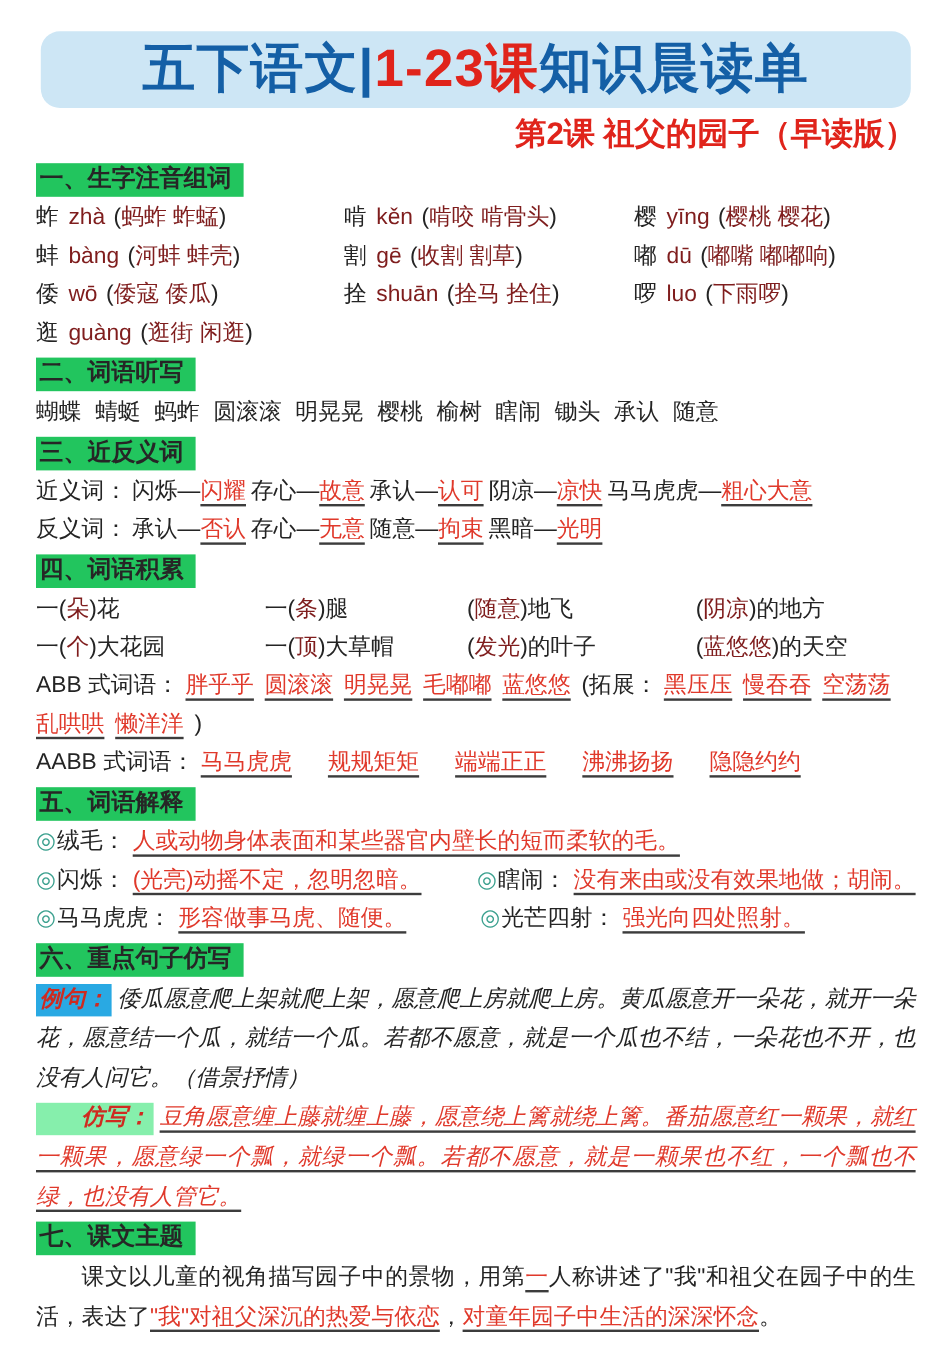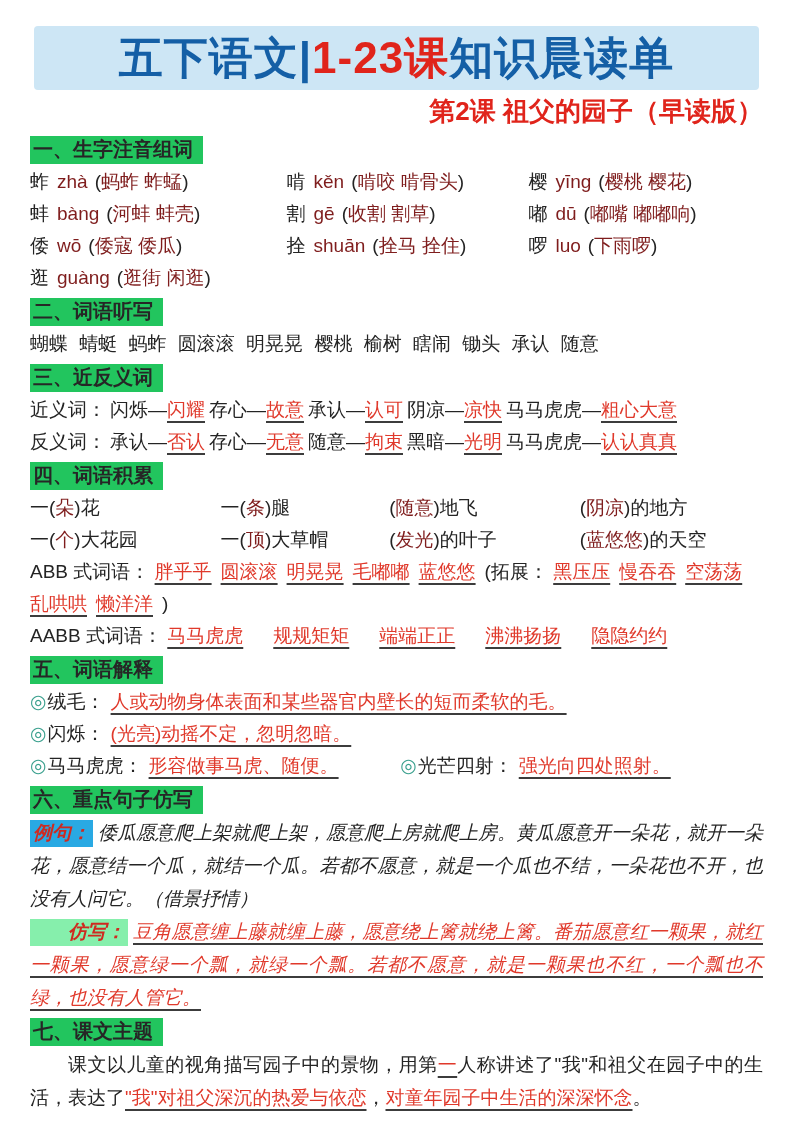--- a/index.html
+++ b/index.html
@@ -12,21 +12,21 @@
     font-family: "Liberation Sans", "DejaVu Sans", sans-serif;
     color: #242424;
     font-size: 19px;
   }
   .blk { color:#242424; }
   .red { color:#7f1d1d; }
   .ru  { color:#e0392b; text-decoration: underline; text-decoration-color:#3c3c3c; text-underline-offset:5px; text-decoration-thickness:1.5px; }
 
   .banner {
     background:#cde6f5;
-    border-radius:4px;
+    border-radius:16px;
     margin:26px 4px 4px;
     text-align:center;
     font-weight:bold;
     font-size:44px;
     line-height:64px;
     letter-spacing:1px;
     white-space:nowrap;
   }
   .banner .t-blue { color:#145fa6; }
   .banner .t-red  { color:#e0241b; }
@@ -125,21 +125,20 @@
     <span><span class="blk">承认—</span><span class="ru">认可</span></span>
     <span><span class="blk">阴凉—</span><span class="ru">凉快</span></span>
     <span><span class="blk">马马虎虎—</span><span class="ru">粗心大意</span></span>
   </div>
   <div class="syn-row">
     <span class="blk">反义词：</span>
     <span><span class="blk">承认—</span><span class="ru">否认</span></span>
     <span><span class="blk">存心—</span><span class="ru">无意</span></span>
     <span><span class="blk">随意—</span><span class="ru">拘束</span></span>
     <span><span class="blk">黑暗—</span><span class="ru">光明</span></span>
-    <span><span class="blk">马马虎虎—</span><span class="ru">认认真真</span></span>
   </div>
 </div>
 
 <div class="sec">
   <div><span class="sec-heading">四、词语积累</span></div>
   <div class="grid4">
     <span><span class="blk">一(</span><span class="red">朵</span><span class="blk">)花</span></span>
     <span><span class="blk">一(</span><span class="red">条</span><span class="blk">)腿</span></span>
     <span><span class="blk">(</span><span class="red">随意</span><span class="blk">)地飞</span></span>
     <span><span class="blk">(</span><span class="red">阴凉</span><span class="blk">)的地方</span></span>
@@ -159,20 +158,21 @@
   </div>
 </div>
 
 <div class="sec">
   <div><span class="sec-heading">五、词语解释</span></div>
   <div class="def-row">
     <div class="def-cell"><span class="bullet">◎</span><span class="blk def-term">绒毛：</span><span class="ru">人或动物身体表面和某些器官内壁长的短而柔软的毛。</span></div>
   </div>
   <div class="def-row">
     <div class="def-cell half"><span class="bullet">◎</span><span class="blk def-term">闪烁：</span><span class="ru">(光亮)动摇不定，忽明忽暗。</span></div>
+    <div class="def-cell"><span class="bullet">◎</span><span class="blk def-term">瞎闹：</span><span class="ru">没有来由或没有效果地做；胡闹。</span></div>
   </div>
   <div class="def-row">
     <div class="def-cell half"><span class="bullet">◎</span><span class="blk def-term">马马虎虎：</span><span class="ru">形容做事马虎、随便。</span></div>
     <div class="def-cell"><span class="bullet">◎</span><span class="blk def-term">光芒四射：</span><span class="ru">强光向四处照射。</span></div>
   </div>
 </div>
 
 <div class="sec">
   <div><span class="sec-heading">六、重点句子仿写</span></div>
   <p class="para"><span class="lbl lbl-example">例句：</span><span class="blk">倭瓜愿意爬上架就爬上架，愿意爬上房就爬上房。黄瓜愿意开一朵花，就开一朵花，愿意结一个瓜，就结一个瓜。若都不愿意，就是一个瓜也不结，一朵花也不开，也没有人问它。（借景抒情）</span></p>

